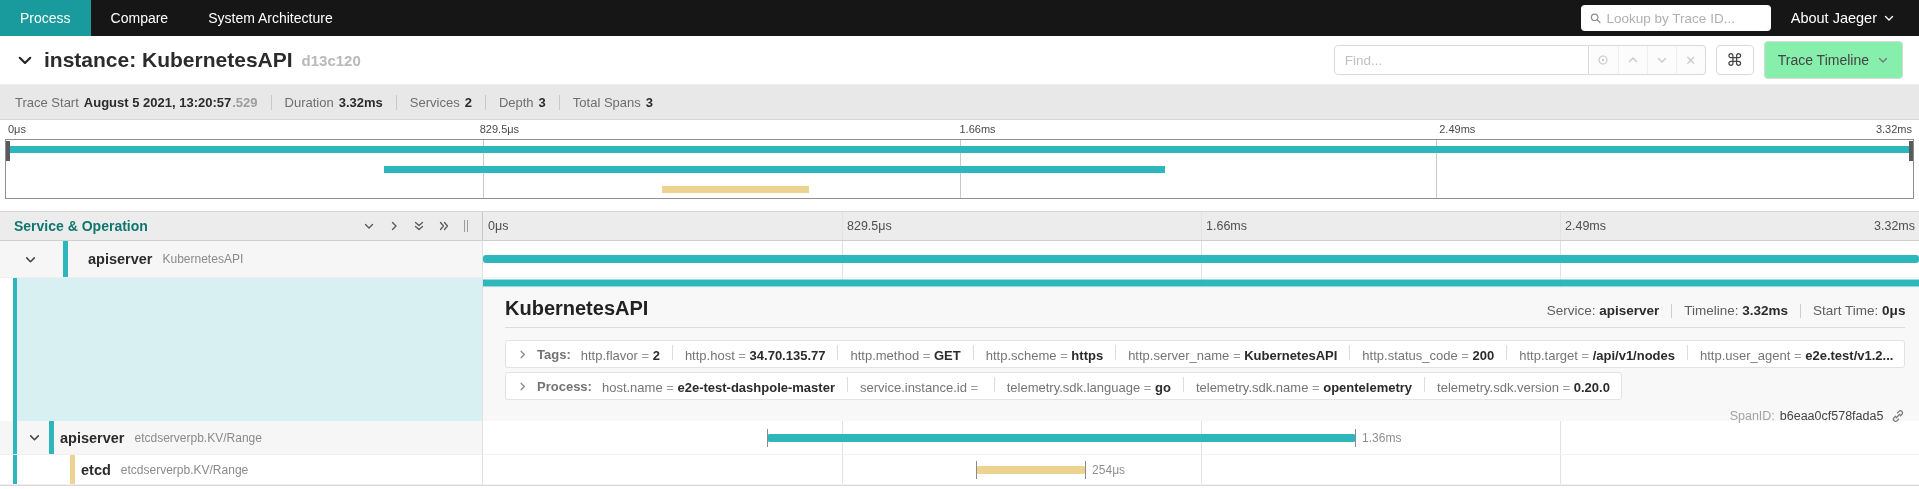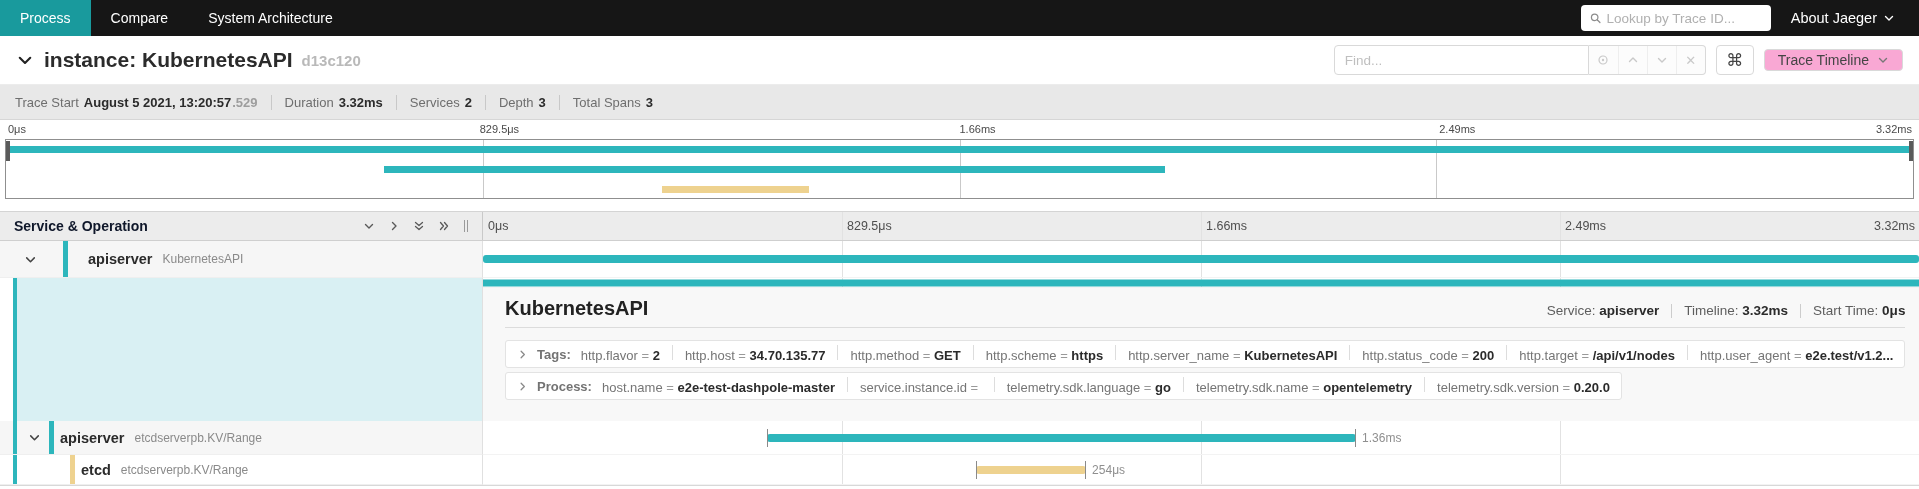--- a/index.html
+++ b/index.html
@@ -31,21 +31,21 @@
   .find-wrap { display:flex; align-items:stretch; height:30px; }
   .find-input { width:255px; border:1px solid #d9d9d9; border-radius:4px 0 0 4px; padding:0 10px;
     font-size:13.5px; outline:none; color:#333; background:#fff; font-family:"Liberation Sans", sans-serif; }
   .find-input::placeholder { color:#bfbfbf; }
   .find-btns { display:flex; border:1px solid #d9d9d9; border-left:none; border-radius:0 4px 4px 0; background:#fcfcfc; }
   .find-btn { width:29px; display:flex; align-items:center; justify-content:center; color:#c9c9c9;
     font-size:13px; border-left:1px solid #eee; cursor:default; }
   .find-btn:first-child { border-left:none; }
   .kbd-btn { margin-left:10px; width:38px; height:30px; border:1px solid #d9d9d9; border-radius:4px;
     background:#fff; display:flex; align-items:center; justify-content:center; font-size:17px; color:#444; cursor:pointer; }
-  .view-btn { margin-left:10px; height:22px; border:1px solid #d9d9d9; border-radius:4px; background:#f9a8d4;
+  .view-btn { margin-left:10px; height:38px; border:1px solid #d9d9d9; border-radius:4px; background:#86efac;
     display:flex; align-items:center; gap:8px; padding:0 13px; font-size:14px; color:#444; cursor:pointer; }
 
   
   .summary { height:35px; background:#e8e8e8; border-bottom:1px solid #d6d6d6; display:flex;
     align-items:center; padding:0 15px; font-size:13px; color:#6e6e6e; }
   .sum-item { display:flex; align-items:center; gap:5px; }
   .sum-item b { color:#2b2b2b; }
   .sum-ms { color:#9d9d9d; font-weight:bold; }
   .sum-sep { width:1px; height:15px; background:#c8c8c8; margin:0 13px; }
 
@@ -55,21 +55,21 @@
   .mm-box { margin:0 5px; height:60px; border:1px solid #8f8f8f; position:relative; background:#fff; }
   .mm-grid { position:absolute; top:0; bottom:0; width:1px; background:#c9c9c9; }
   .mm-bar { position:absolute; height:7px; background:var(--bar-color); }
   .mm-handle { position:absolute; top:1px; width:4px; height:20px; background:#5a5a5a; cursor:ew-resize; }
 
   
   .grid-header { margin-top:12px; height:30px; background:#ececec; border-top:1px solid #d4d4d4;
     border-bottom:1px solid #cfcfcf; display:flex; }
   .gh-left { width:483px; flex:none; display:flex; align-items:center; padding:0 14px;
     border-right:1px solid #c9c9c9; }
-  .gh-title { font-size:14px; font-weight:bold; color:#0f172a; }
+  .gh-title { font-size:14px; font-weight:bold; color:#0f766e; }
   .gh-icons { margin-left:auto; display:flex; align-items:center; gap:13px; color:#595959; }
   .gh-icons .icon-sm { cursor:pointer; }
   .resizer { margin-left:14px; display:flex; gap:2px; cursor:col-resize; }
   .resizer i { width:1px; height:12px; background:#9a9a9a; }
   .gh-right { flex:1; position:relative; font-size:12.5px; color:#4f4f4f; }
   .ruler-label { position:absolute; top:7px; padding-left:5px; }
   .gridline { position:absolute; top:0; bottom:0; width:1px; background:#e2e2e2; }
 
   .rows { position:relative; }
   .srow { display:flex; }
@@ -391,20 +391,29 @@
           <div class="kv-row">
             <span class="kv-caret">
                 <svg viewBox="0 0 12 12">
                   <use href="#chev-right"></use>
                 </svg>
               </span>
             <span class="kv-label">Process:</span>
             <span><span class="kv-item"><span class="kv-key">host.name</span><span class="kv-eq"> = </span><span class="kv-val">e2e-test-dashpole-master</span></span><span class="kv-sep"></span><span class="kv-item"><span class="kv-key">service.instance.id</span><span class="kv-eq"> = </span><span class="kv-val"></span></span><span class="kv-sep"></span><span class="kv-item"><span class="kv-key">telemetry.sdk.language</span><span class="kv-eq"> = </span><span class="kv-val">go</span></span><span class="kv-sep"></span><span class="kv-item"><span class="kv-key">telemetry.sdk.name</span><span class="kv-eq"> = </span><span class="kv-val">opentelemetry</span></span><span class="kv-sep"></span><span class="kv-item"><span class="kv-key">telemetry.sdk.version</span><span class="kv-eq"> = </span><span class="kv-val">0.20.0</span></span></span>
           </div>
         </div>
+        <div class="spanid-row">
+          <span>SpanID:</span>
+          <span class="spanid-val">b6eaa0cf578fada5</span>
+          <span class="link-icon">
+              <svg viewBox="0 0 14 14">
+                <use href="#link"></use>
+              </svg>
+            </span>
+        </div>
       </div>
     </div>
   </div>
 
   <div class="srow row2">
     <div class="row-left">
       <div class="guide"></div>
       <span class="row-chev" style="margin-left:28px">
           <svg viewBox="0 0 12 12">
             <use href="#chev-down"></use>

